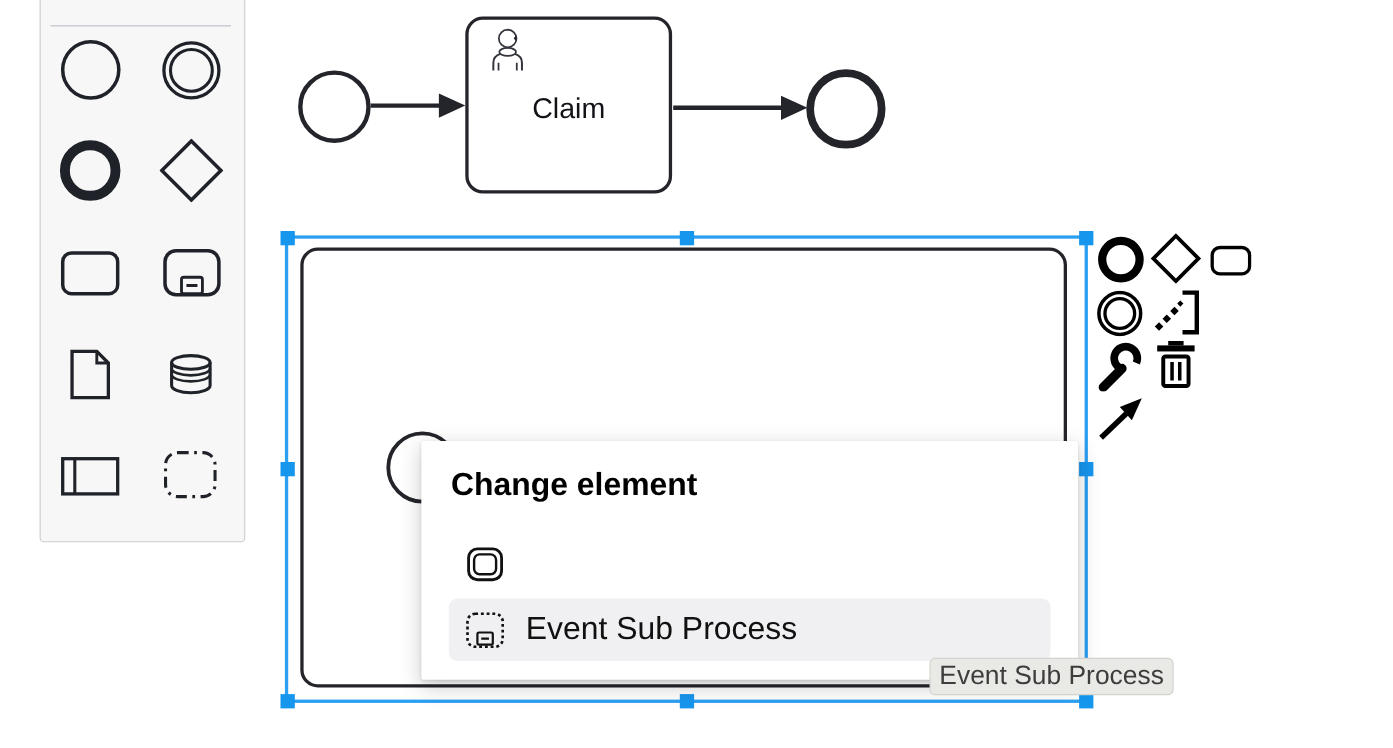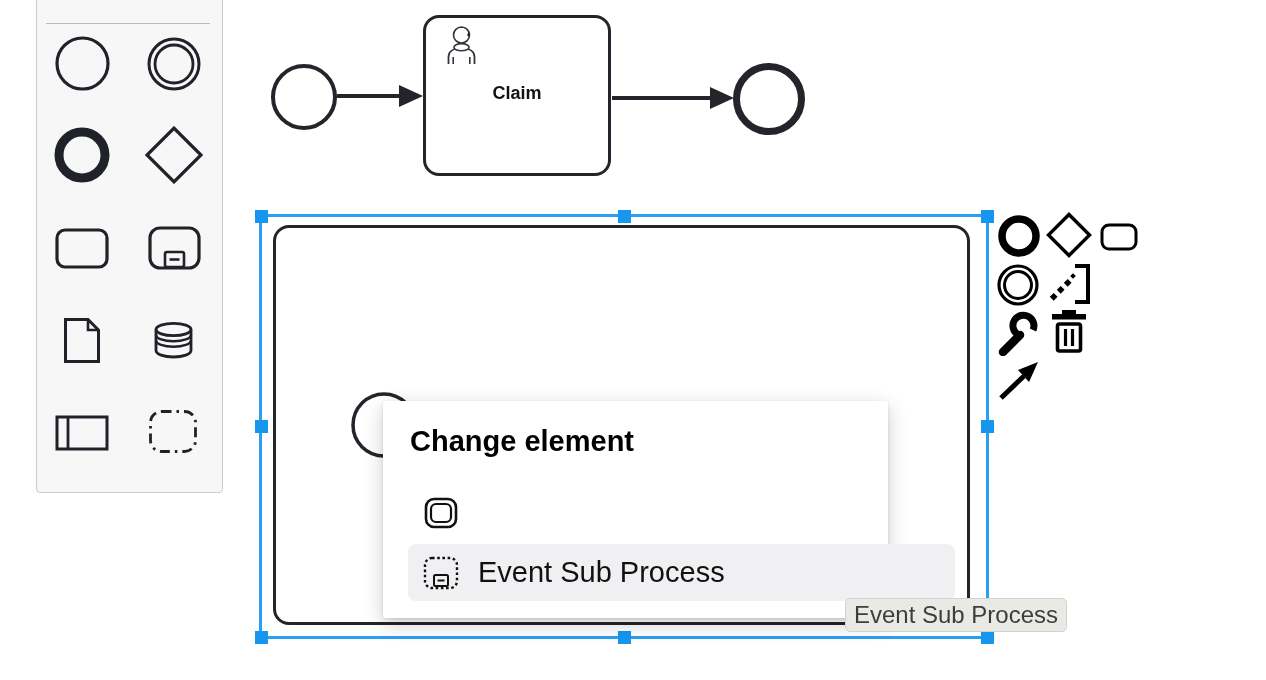--- a/index.html
+++ b/index.html
@@ -23,21 +23,21 @@
     left:46px; top:23px; width:164px; height:0;
     border-top:1px solid #b9bcc4;
   }
   .pal-icon { display:flex; align-items:center; justify-content:center; cursor:pointer; }
   .task-rect {
     left:423px; top:15px; width:188px; height:161px;
     border:3.5px solid #23252b; border-radius:16px; background:#fff;
   }
   .task-label {
     left:423px; top:83px; width:188px; text-align:center;
-    font-size:18px; color:#111216;font-weight:bold;
+    font-size:26px; color:#111216;
   }
   .subprocess-rect {
     left:273px; top:225px; width:697px; height:400px;
     border:3.5px solid #23252b; border-radius:16px; background:#fff;
   }
 
   
   .selection-outline {
     left:259px; top:214px; width:730px; height:425px;
     border:3px solid #2b9ff2;
@@ -46,21 +46,21 @@
   .handle {
     width:13px; height:13px; background:#1796ee;
     position:absolute;
   }
 
   
   .pad-icon { display:flex; align-items:center; justify-content:center; cursor:pointer; }
 
   
   .popup {
-    left:383px; top:401px; width:505px; height:217px;
+    left:383px; top:401px; width:597px; height:217px;
     background:#ffffff;
     border-radius:2px;
     box-shadow:0 6px 20px rgba(0,0,0,0.20), 0 1px 3px rgba(0,0,0,0.12);
   }
   .popup-title {
     position:absolute; left:27px; top:24px;
     font-size:29px; font-weight:bold; color:#000;
   }
   .popup-item {
     position:absolute; left:25px; width:547px; height:57px;

